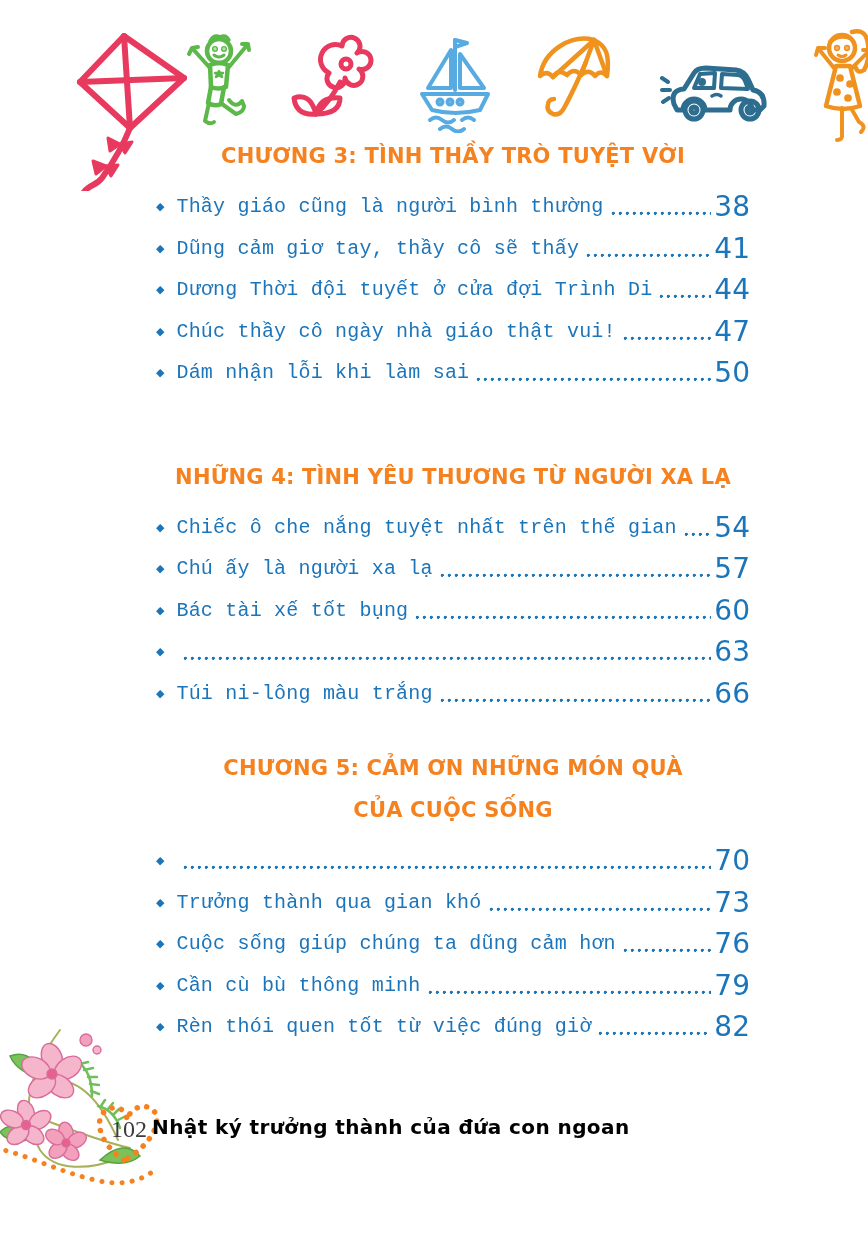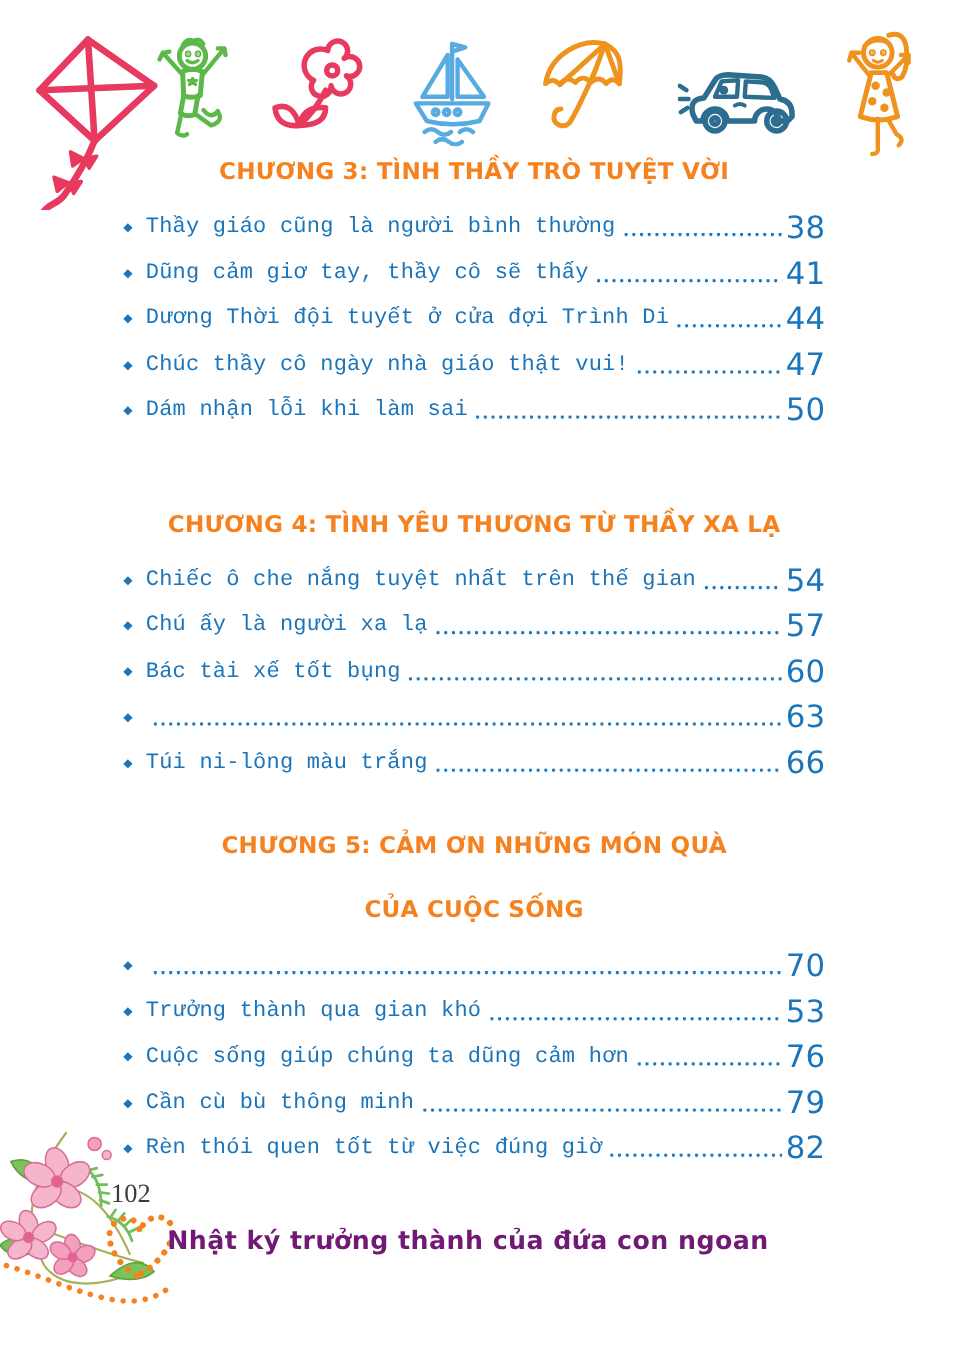--- a/index.html
+++ b/index.html
@@ -3,21 +3,21 @@
 <meta charset="utf-8">
 <style>
   * { margin: 0; padding: 0; box-sizing: border-box; }
   html, body { background: #ffffff; }
   body {
     width: 868px; height: 1234px;
     position: relative;
     font-family: "DejaVu Sans", "Liberation Sans", sans-serif;
     overflow: hidden;
   }
-  .page { position: absolute; inset: 0; }
+  .page { position: absolute; inset: 0; padding-left: 44px; }
 
   
   .doodle-row { position: relative; height: 115px; }
   .doodle { position: absolute; }
   .d-kite     { left: 18px;  top: 26px; }
   .d-kid      { left: 128px; top: 30px; }
   .d-flower   { left: 238px; top: 34px; }
   .d-boat     { left: 366px; top: 28px; }
   .d-umbrella { left: 488px; top: 32px; }
   .d-car      { left: 616px; top: 40px; }
@@ -29,21 +29,21 @@
     text-align: center;
     color: #F5821F;
     font-size: 21px;
     font-weight: 700;
     line-height: 27px;
     letter-spacing: 0.2px;
   }
   .chap-3 { margin-top: 28px; }
   .chap-4 { margin-top: 70px; }
   .chap-5 { margin-top: 41px; }
-  h3.chap2 { margin-top: 32px; }
+  h3.chap2 { margin-top: 15px; }
 
   ul.items { list-style: none; margin-top: 16px; }
   li.row {
     display: flex;
     align-items: center;
     height: 41.5px;
     color: #1B75BB;
     font-size: 20px;
     white-space: nowrap;
   }
@@ -63,31 +63,31 @@
     background-image: radial-gradient(circle at 2.2px 2.2px, #1B75BB 1.35px, rgba(0,0,0,0) 1.8px);
     background-size: 7px 5px;
     background-repeat: repeat-x;
   }
   .pg { flex: 0 0 auto; font-size: 28px; }
 
   
   .footer-deco { position: absolute; left: 0; top: 1020px; }
   .page-num {
     position: absolute;
-    left: 101px; top: 1073px;
-    width: 46px; text-align: left;
+    left: 101px; top: 1116px;
+    width: 46px; text-align: right;
     font-family: "Liberation Serif", "DejaVu Serif", serif;
     font-size: 24px;
     color: #3b3b3b;
   }
   .footer-title {
     position: absolute;
     left: 152px; top: 1115px;
-    color: #701a75;
-    font-size: 23px;
+    color: #000000;
+    font-size: 20px;
     font-weight: 700;
     letter-spacing: 0.4px;
   }
 </style>
 </head>
 <body>
 
 <div class="page">
 
   <div class="doodle-row">
@@ -225,21 +225,21 @@
         <li class="row">
           <span class="bullet">◆</span>
           <span class="label">Dám nhận lỗi khi làm sai</span>
           <span class="dots"></span>
           <span class="pg">50</span>
         </li>
       </ul>
     </section>
 
     <section>
-      <h2 class="chap chap-4">CHƯƠNG 4: TÌNH YÊU THƯƠNG TỪ THẦY XA LẠ</h2>
+      <h2 class="chap chap-4">NHỮNG 4: TÌNH YÊU THƯƠNG TỪ NGƯỜI XA LẠ</h2>
       <ul class="items">
         <li class="row">
           <span class="bullet">◆</span>
           <span class="label">Chiếc ô che nắng tuyệt nhất trên thế gian</span>
           <span class="dots"></span>
           <span class="pg">54</span>
         </li>
         <li class="row">
           <span class="bullet">◆</span>
           <span class="label">Chú ấy là người xa lạ</span>
@@ -272,21 +272,21 @@
       <ul class="items">
         <li class="row">
           <span class="bullet">◆</span>
           <span class="dots"></span>
           <span class="pg">70</span>
         </li>
         <li class="row">
           <span class="bullet">◆</span>
           <span class="label">Trưởng thành qua gian khó</span>
           <span class="dots"></span>
-          <span class="pg">53</span>
+          <span class="pg">73</span>
         </li>
         <li class="row">
           <span class="bullet">◆</span>
           <span class="label">Cuộc sống giúp chúng ta dũng cảm hơn</span>
           <span class="dots"></span>
           <span class="pg">76</span>
         </li>
         <li class="row">
           <span class="bullet">◆</span>
           <span class="label">Cần cù bù thông minh</span>

